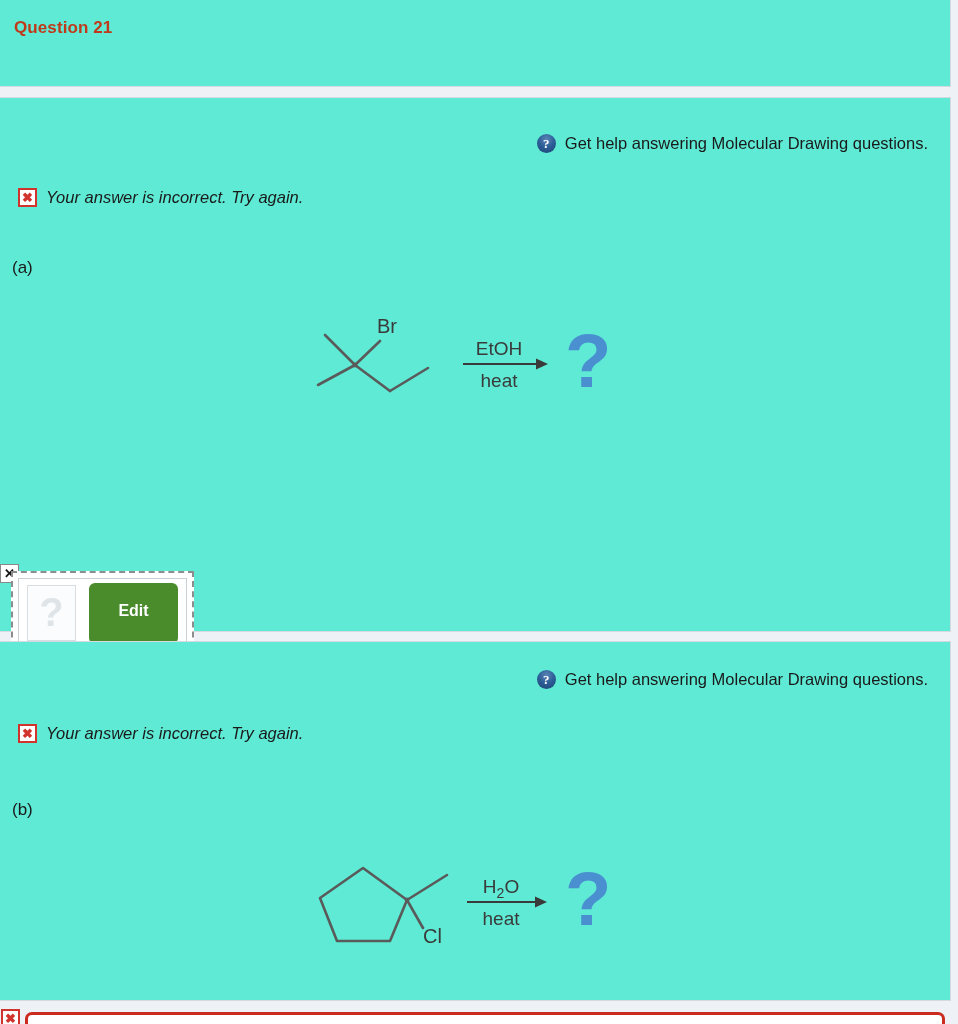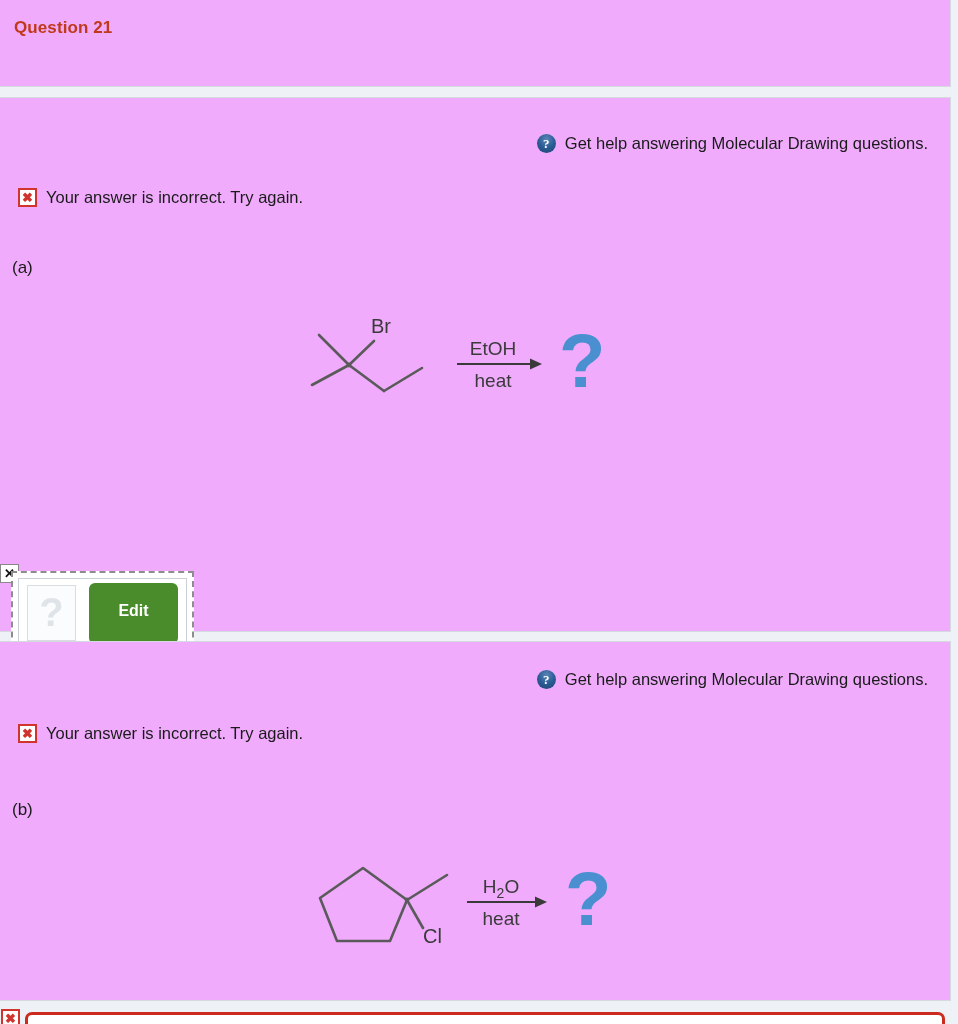--- a/index.html
+++ b/index.html
@@ -10,21 +10,21 @@
     font-family: "Liberation Sans", sans-serif;
     overflow: hidden;
   }
   .page { position: relative; width: 958px; height: 1024px; }
 
   
   .panel {
     position: absolute;
     left: 0;
     width: 951px;
-    background: #f0abfc;
+    background: #5eead4;
     border: 1px solid #d4dae0;
     border-left: none;
   }
   #panel-question { top: -1px; height: 88px; }
   #panel-a        { top: 97px;  height: 535px; }
   #panel-b        { top: 641px; height: 360px; }
 
   
   .q-title {
     position: absolute;
@@ -76,21 +76,21 @@
     width: 19px; height: 19px;
     border: 2px solid #d0342c;
     background: #ffffff;
     color: #d0342c;
     font-size: 13px;
     font-weight: bold;
     line-height: 15px;
     text-align: center;
     flex: none;
   }
-  .incorrect-text { font-size: 16.5px; color: #1a1a1a; white-space: nowrap; }
+  .incorrect-text { font-size: 16.5px; color: #1a1a1a; white-space: nowrap; font-style: italic; }
 
   
   .part-label {
     position: absolute;
     left: 12px;
     font-size: 17px;
     color: #1a1a1a;
   }
 
   
@@ -190,21 +190,21 @@
       <span class="help-text">Get help answering Molecular Drawing questions.</span>
     </div>
 
     <div class="incorrect-row" style="top:90px;">
       <span class="x-badge">✖</span>
       <span class="incorrect-text">Your answer is incorrect.  Try again.</span>
     </div>
 
     <div class="part-label" style="top:160px;">(a)</div>
 
-    <div class="reaction" style="left:294px; top:205px;">
+    <div class="reaction" style="left:300px; top:205px;">
       <svg width="330" height="100" viewBox="0 0 330 100">
         <g stroke="#5a5a5a" stroke-width="2.6" fill="none" stroke-linecap="round">
 
           <line x1="55" y1="62" x2="25" y2="32"></line>
           <line x1="55" y1="62" x2="18" y2="82"></line>
           <line x1="55" y1="62" x2="80" y2="38"></line>
           <line x1="55" y1="62" x2="90" y2="88"></line>
           <line x1="90" y1="88" x2="128" y2="65"></line>
         </g>
         <circle cx="55" cy="62" r="2.4" fill="#5a5a5a"></circle>

